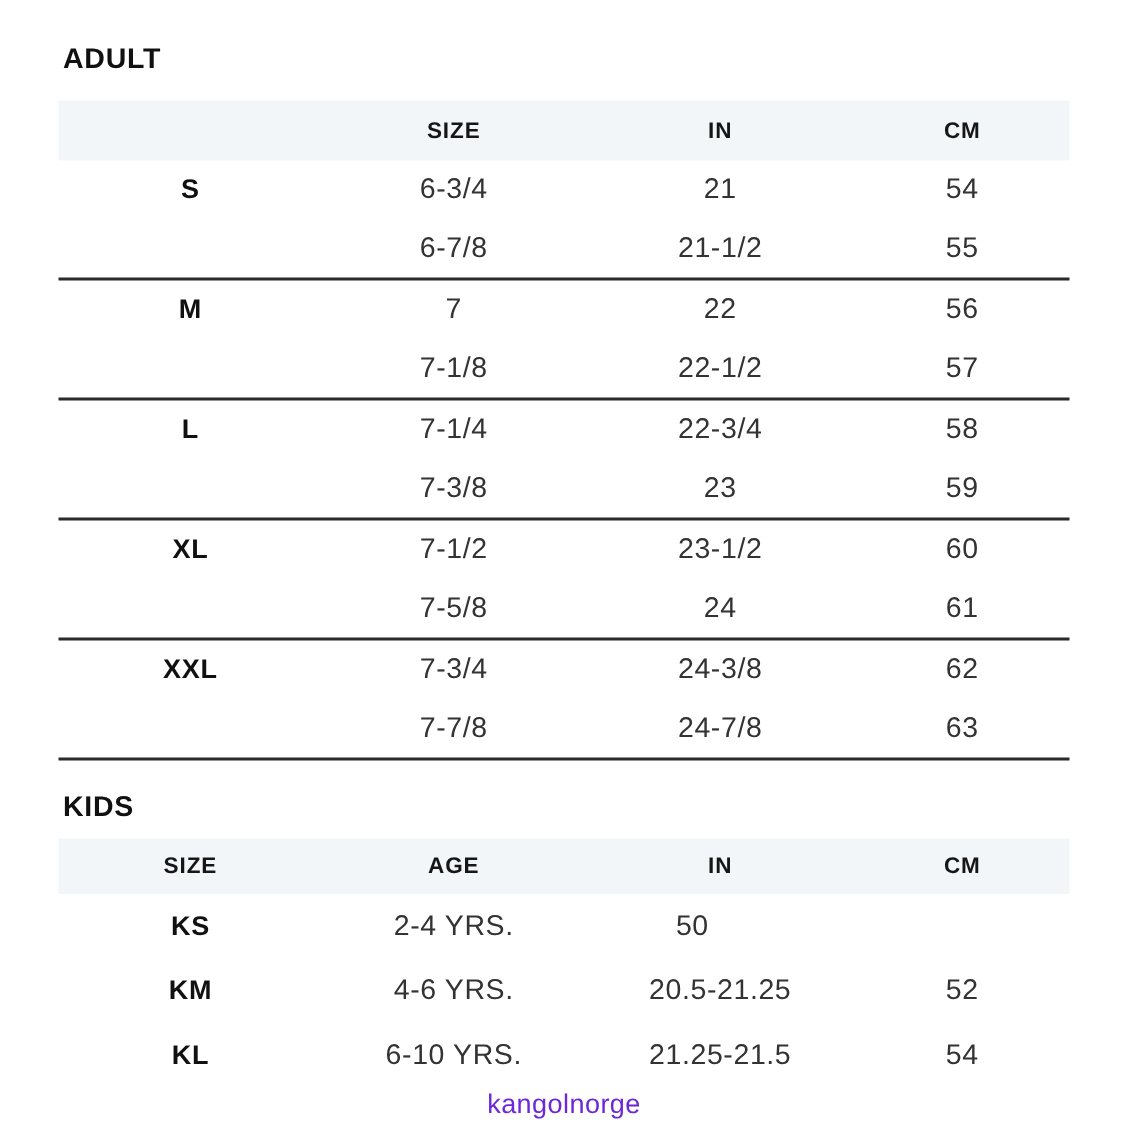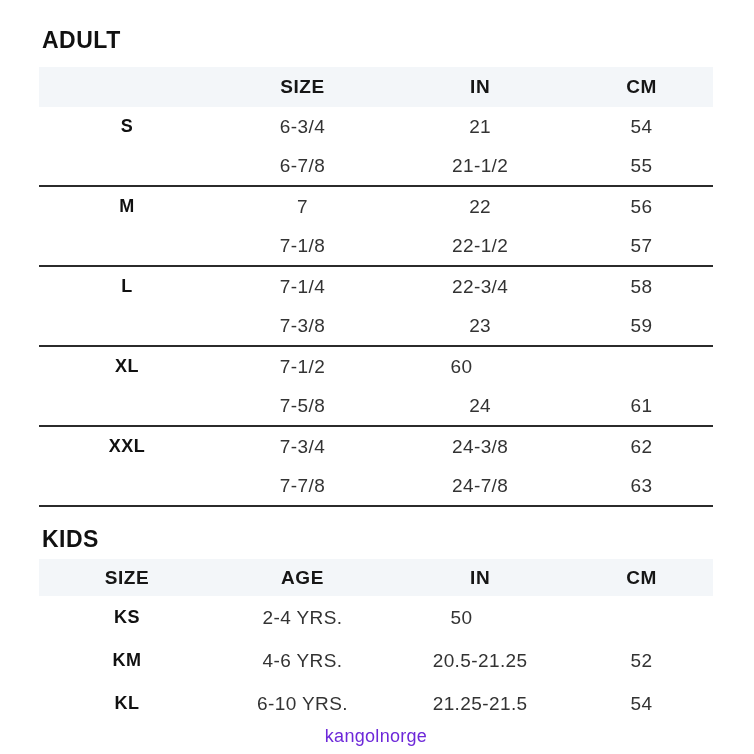--- a/index.html
+++ b/index.html
@@ -11,35 +11,35 @@
     font-family: "Liberation Sans", sans-serif;
     color: #1d1d1d;
     overflow: hidden;
   }
   .container {
     width: 754px;
     height: 754px;
     padding: 28px 41px 0 39px;
   }
   .section-title {
-    font-size: 23px;
+    font-size: 19px;
     font-weight: 800;
     letter-spacing: 0.5px;
     color: #111111;
     margin: 0 0 15px 3px;
     line-height: 24px;
   }
   .section-title.kids { margin-top: 20px; margin-bottom: 8px; }
   .thead {
     display: flex;
     align-items: center;
     height: 40px;
     background: #f3f6f9;
     font-weight: 700;
-    font-size: 19px;
+    font-size: 15px;
     letter-spacing: 0.6px;
     color: #161616;
   }
   .thead.kids-head { height: 37px; }
   .row {
     display: flex;
     align-items: center;
     height: 39px;
     font-size: 19px;
     letter-spacing: 0.4px;
@@ -124,20 +124,21 @@
         <div class="cell c2">7-3/8</div>
         <div class="cell c3">23</div>
         <div class="cell c4">59</div>
       </div>
     </div>
 
     <div class="group">
       <div class="row">
         <div class="cell c1 group-label">XL</div>
         <div class="cell c2">7-1/2</div>
+        <div class="cell c3">23-1/2</div>
         <div class="cell c4">60</div>
       </div>
       <div class="row">
         <div class="cell c1"></div>
         <div class="cell c2">7-5/8</div>
         <div class="cell c3">24</div>
         <div class="cell c4">61</div>
       </div>
     </div>
 

